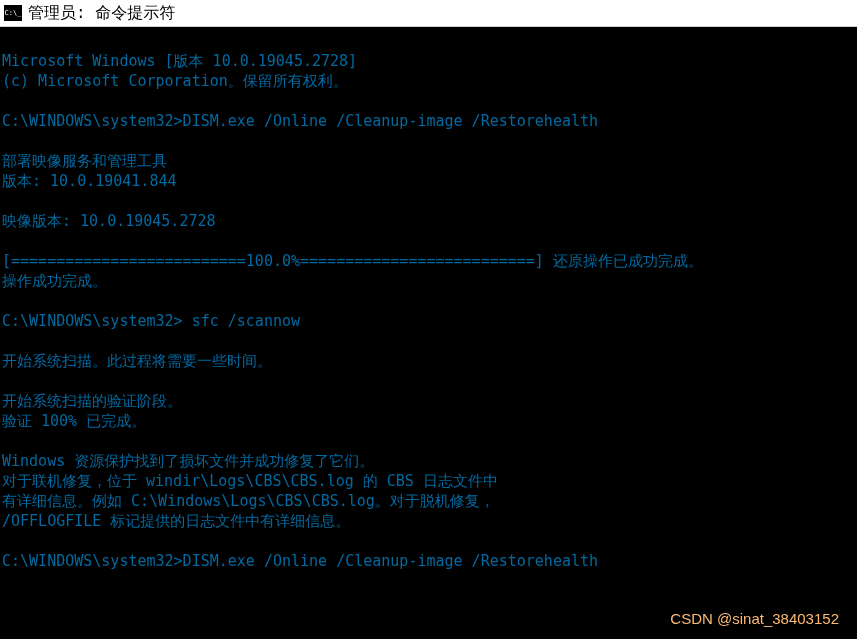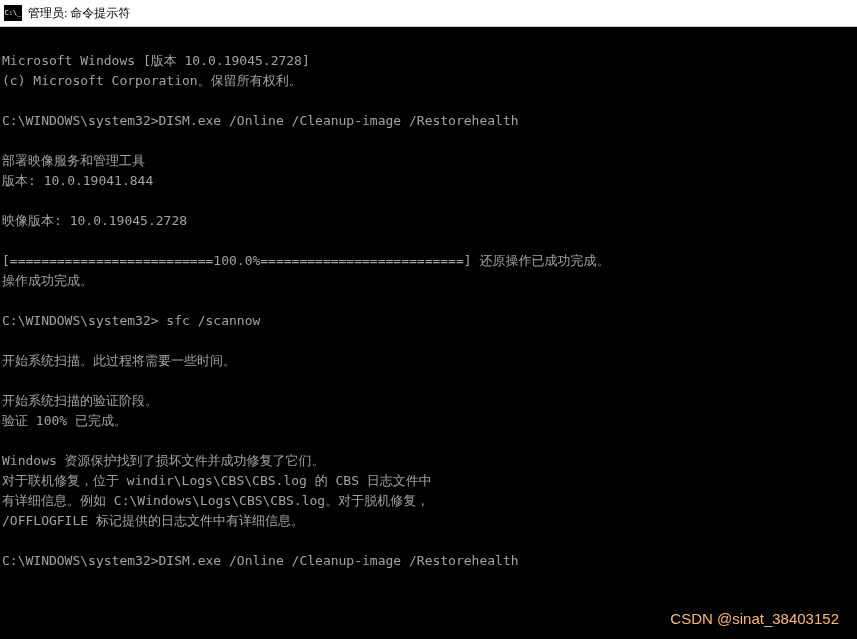--- a/index.html
+++ b/index.html
@@ -34,29 +34,29 @@
       position: relative;
     }
     .title-icon::before {
       content: "C:\\_";
       color: #fff;
       font-size: 7px;
       font-family: Consolas, monospace;
       line-height: 1;
     }
     .title-text {
-      font-size: 12px;
+      font-size: 16px;
       color: #000;
-      font-family: Liberation Serif, serif;
+      font-family: Liberation Mono, monospace;
     }
     .terminal {
       background: #000;
-      color: #a3a3a3;
+      color: #0369a1;
       padding: 4px 2px;
-      font-size: 13px;
+      font-size: 15px;
       line-height: 20px;
       white-space: pre;
       font-family: "NSimSun", "SimSun", Consolas, monospace;
       letter-spacing: 0;
     }
     .watermark {
       position: absolute;
       bottom: 12px;
       right: 18px;
       color: #fdba74;

